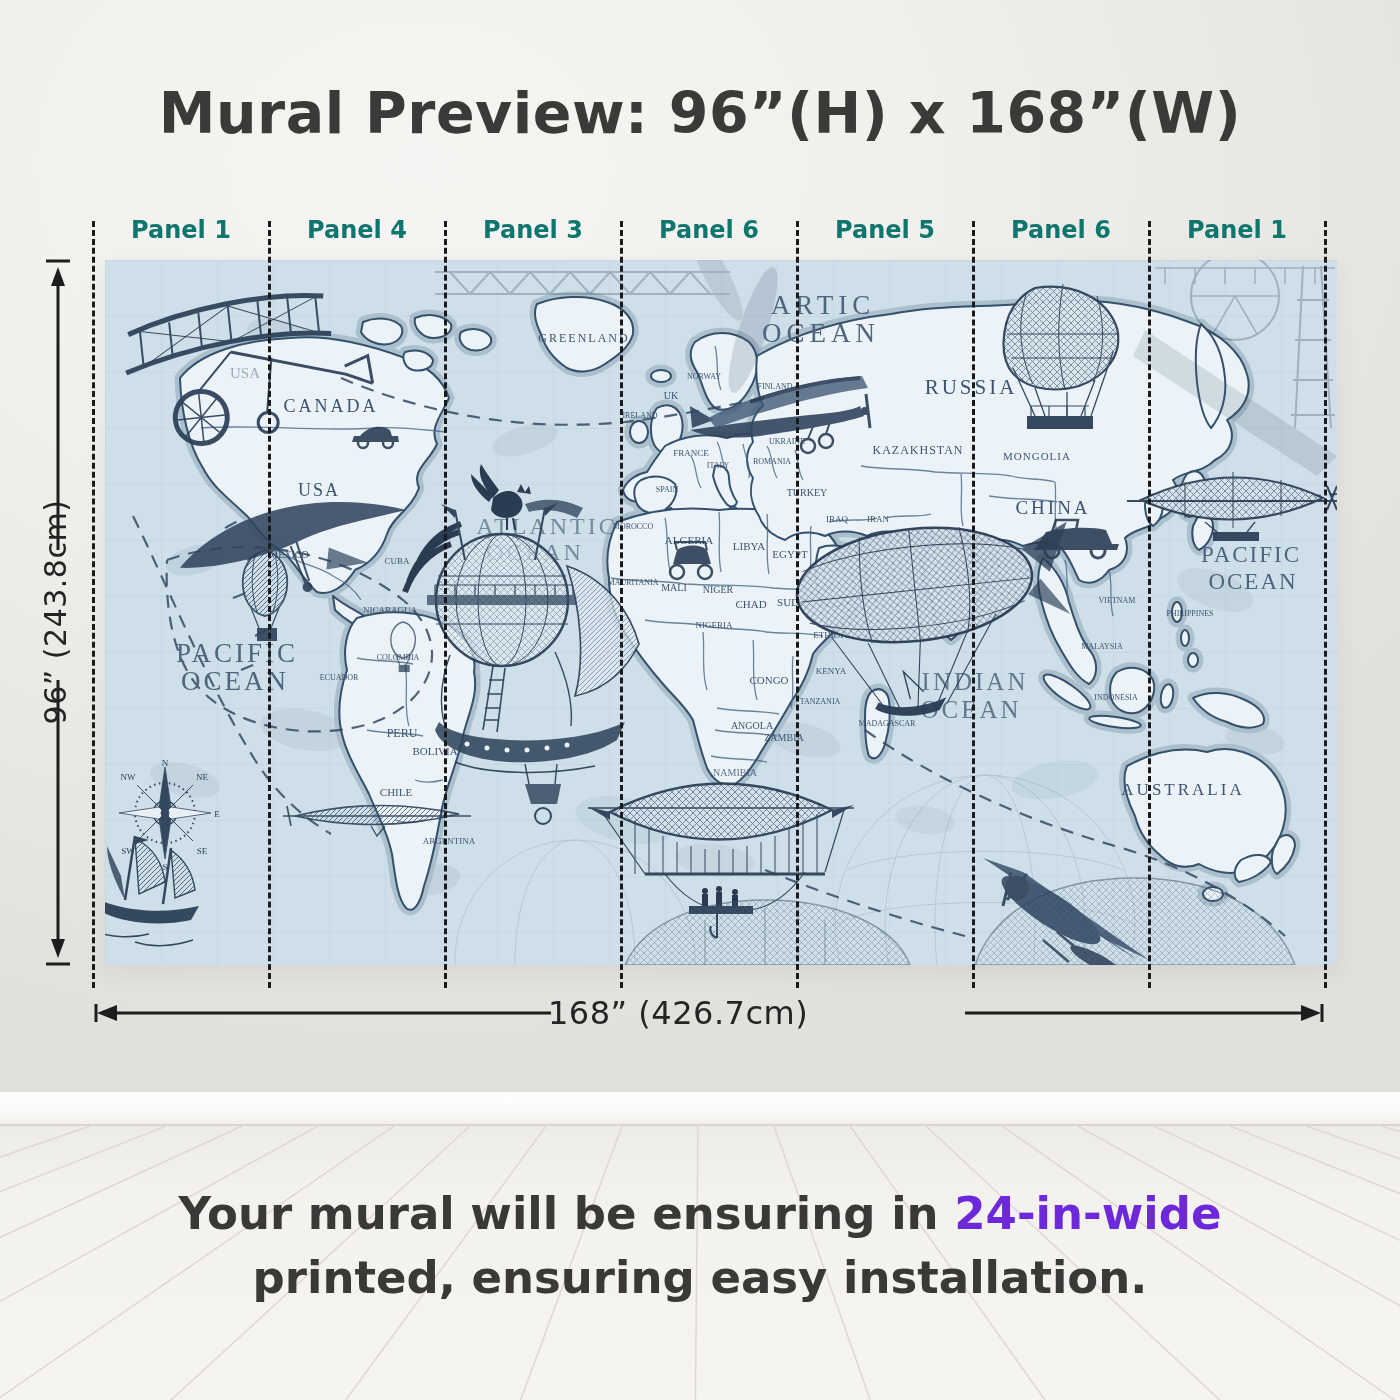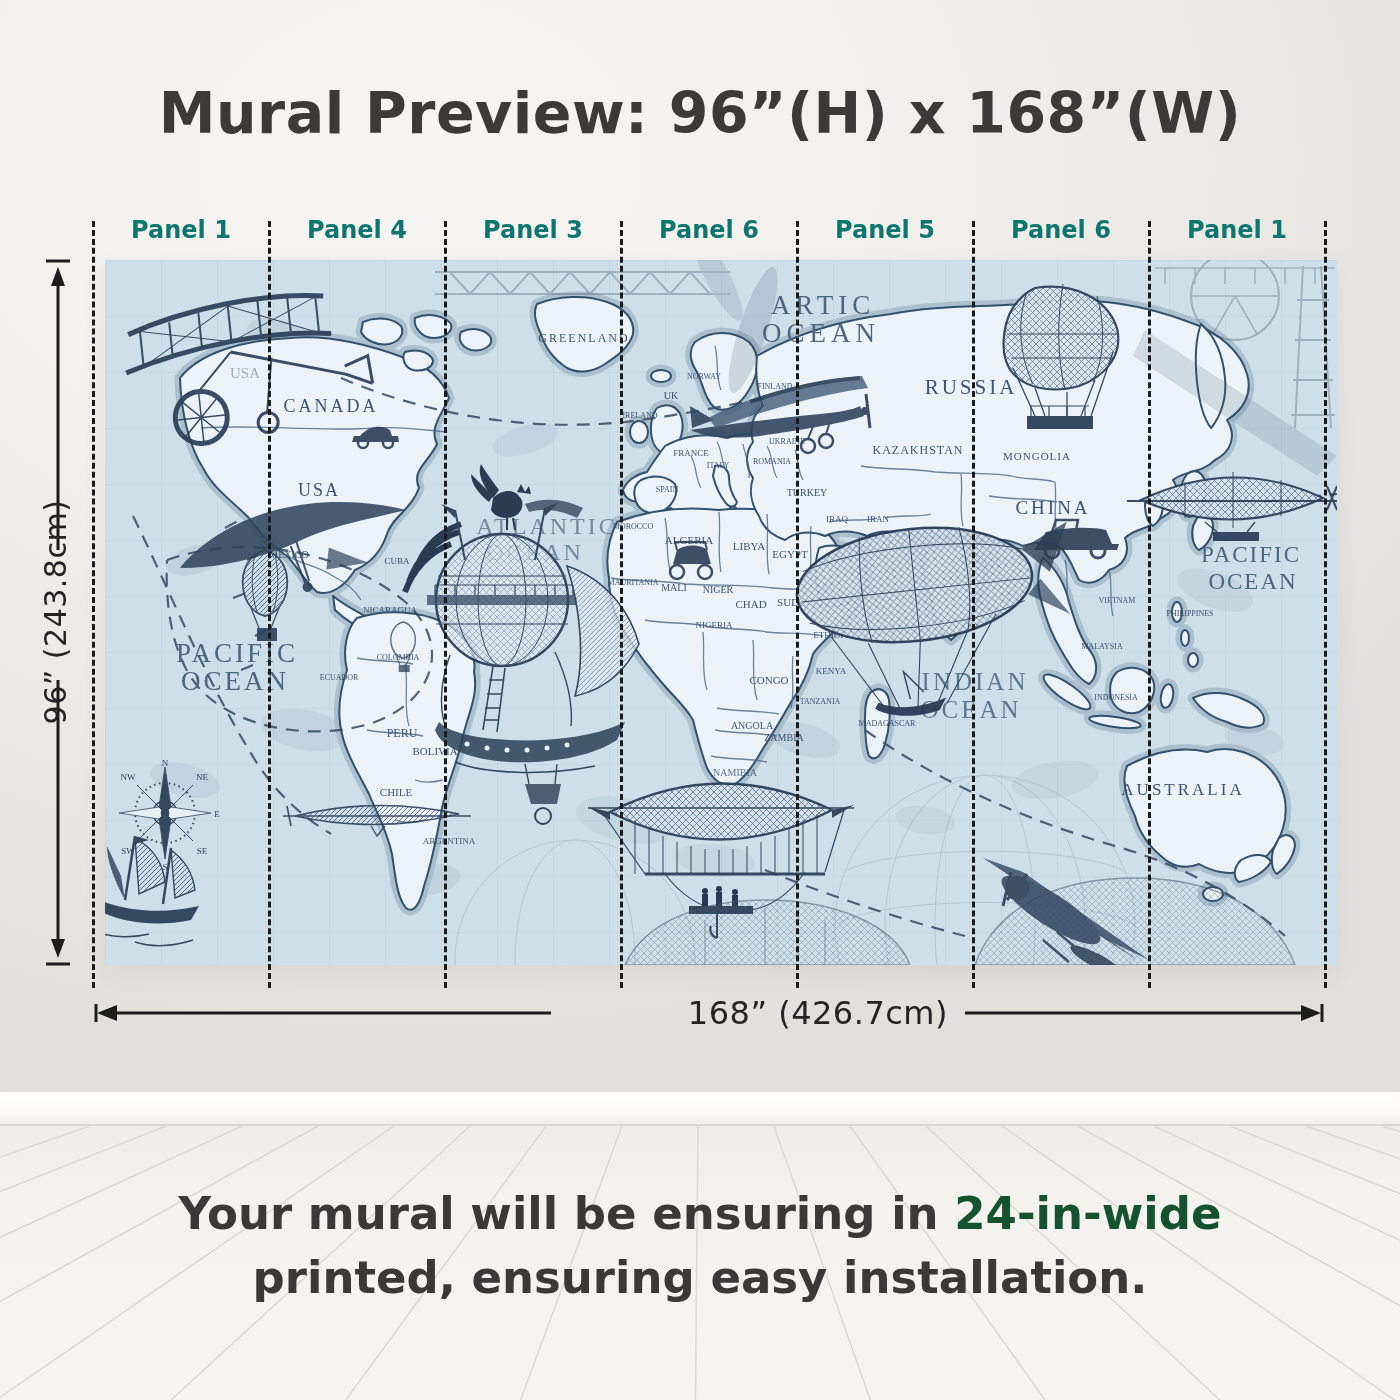--- a/index.html
+++ b/index.html
@@ -17,25 +17,25 @@
   .panel-row{position:absolute;left:93px;top:216px;width:1232px;display:flex;}
   .panel-row span{flex:1;text-align:center;font-size:24px;font-weight:bold;color:#0f766e;}
   .mural{position:absolute;left:105px;top:260px;width:1232px;height:705px;
         box-shadow:0 8px 22px rgba(70,62,55,.08);}
   .mural svg{display:block;}
   .vline{position:absolute;top:221px;height:767px;width:0;border-left:3px dashed #1b1b1b;}
   .dim-v{position:absolute;left:40px;top:258px;width:36px;height:709px;}
   .vlabel{position:absolute;left:-92px;top:592px;width:300px;height:40px;text-align:center;
         transform:rotate(-90deg);font-size:30px;color:#242424;letter-spacing:.5px;}
   .dim-h{position:absolute;left:93px;top:996px;width:1232px;height:34px;}
-  .hlabel{position:absolute;left:548px;top:994px;width:400px;text-align:right;
+  .hlabel{position:absolute;left:548px;top:994px;width:400px;text-align:left;
         font-size:32px;color:#242424;letter-spacing:.5px;}
   .footer{position:absolute;left:120px;top:1182px;width:1160px;text-align:center;
         font-size:45px;font-weight:bold;color:#3a3937;line-height:1.42;}
-  .footer .hl{color:#14532d;}
+  .footer .hl{color:#6d28d9;}
   .dimline{stroke:#1d1d1d;stroke-width:3;}
   #map-svg text{font-family:"Liberation Serif","DejaVu Serif",serif;fill:#3d5470;text-anchor:middle;}
   #map-svg text.ocean{fill:#4e657d;}
   #map-svg text.cp{fill:#2c4058;font-size:9px;letter-spacing:0;}
 </style>
 </head>
 <body>
 
 <div class="scene">
 

